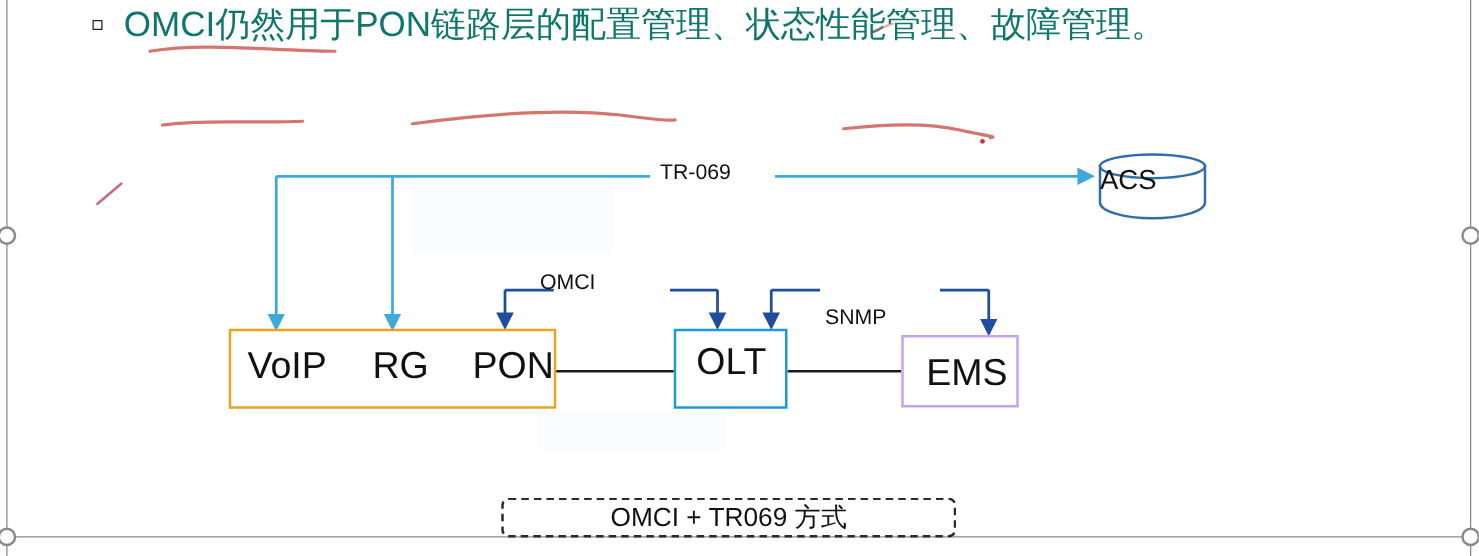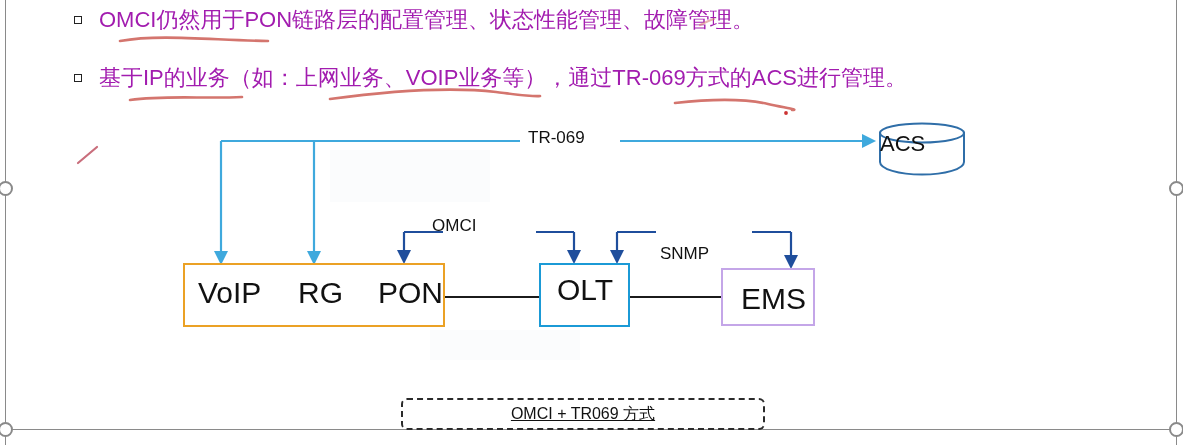--- a/index.html
+++ b/index.html
@@ -24,21 +24,21 @@
   .handle-bl{left:-2px;top:422px;}
   .handle-br{left:1169px;top:422px;}
 
   
   .bullet-row{position:absolute;display:flex;align-items:flex-start;}
   .bullet-mark{
     width:8px;height:8px;border:1.6px solid #222;box-sizing:border-box;
     margin-top:13px;margin-right:17px;flex:none;background:transparent;
   }
   .bullet-text{
-    font-size:22px;color:#a21caf;line-height:34px;white-space:nowrap;
+    font-size:28px;color:#0f766e;line-height:34px;white-space:nowrap;
     letter-spacing:0px;
   }
   #bullet1{left:74px;top:3px;}
   #bullet2{left:74px;top:61px;}
 
   
   .pen{position:absolute;pointer-events:none;}
 
   
   .dlabel{
@@ -54,21 +54,21 @@
   #cpe-box{left:183px;top:263px;width:262px;height:64px;border:2.5px solid #eba125;}
   #olt-box{left:539px;top:263px;width:91px;height:64px;border:2.5px solid #1b9ad6;}
   #ems-box{left:721px;top:268px;width:94px;height:58px;border:2px solid #c4a6e8;}
 
   #dashed-box{
     left:401px;top:398px;width:364px;height:32px;
     border:2px dashed #2b2b2b;border-radius:6px;box-sizing:border-box;
     display:flex;align-items:center;justify-content:center;
     position:absolute;
   }
-  #dashed-label{font-size:16px;color:#111;white-space:nowrap;text-decoration:underline;}
+  #dashed-label{font-size:21px;color:#111;white-space:nowrap;}
 
   
   .wire{position:absolute;background:#1b1b1b;height:1.6px;}
 
   
   #watermark{
     position:absolute;right:14px;top:412px;font-size:16px;color:#b9b9b9;
     white-space:nowrap;letter-spacing:.5px;
   }
   .faint-block{position:absolute;background:#fbfcfd;}
@@ -87,24 +87,20 @@
   <div class="handle handle-left"></div>
   <div class="handle handle-right"></div>
   <div class="handle handle-bl"></div>
   <div class="handle handle-br"></div>
 
   <div class="bullet-row" id="bullet1">
     <span class="bullet-mark"></span>
     <span class="bullet-text">OMCI仍然用于PON链路层的配置管理、状态性能管理、故障管理。</span>
   </div>
 
-  <div class="bullet-row" id="bullet2">
-    <span class="bullet-mark"></span>
-    <span class="bullet-text">基于IP的业务（如：上网业务、VOIP业务等），通过TR-069方式的ACS进行管理。</span>
-  </div>
 
   <svg class="pen" style="left:0;top:0;" width="1183" height="445">
     <path d="M120,41 C160,34 210,40 268,41" stroke="#d4756e" stroke-width="2.6" fill="none" stroke-linecap="round"></path>
     <path d="M700,25 C706,22 710,20 714,19" stroke="#d4756e" stroke-width="2.2" fill="none" stroke-linecap="round" opacity=".55"></path>
     <path d="M130,100 C165,95 205,99 242,97" stroke="#d4756e" stroke-width="2.6" fill="none" stroke-linecap="round"></path>
     <path d="M330,99 C382,92 444,86 496,92 C520,95 534,97 540,96" stroke="#d4756e" stroke-width="2.6" fill="none" stroke-linecap="round"></path>
     <path d="M675,103 C710,99 742,98 768,104 C786,108 800,110 792,110" stroke="#d4756e" stroke-width="2.6" fill="none" stroke-linecap="round"></path>
     <circle cx="786" cy="113" r="1.9" fill="#cc3333"></circle>
     <path d="M78,163 L97,147" stroke="#c96e7c" stroke-width="2.2" fill="none" stroke-linecap="round"></path>
   </svg>

